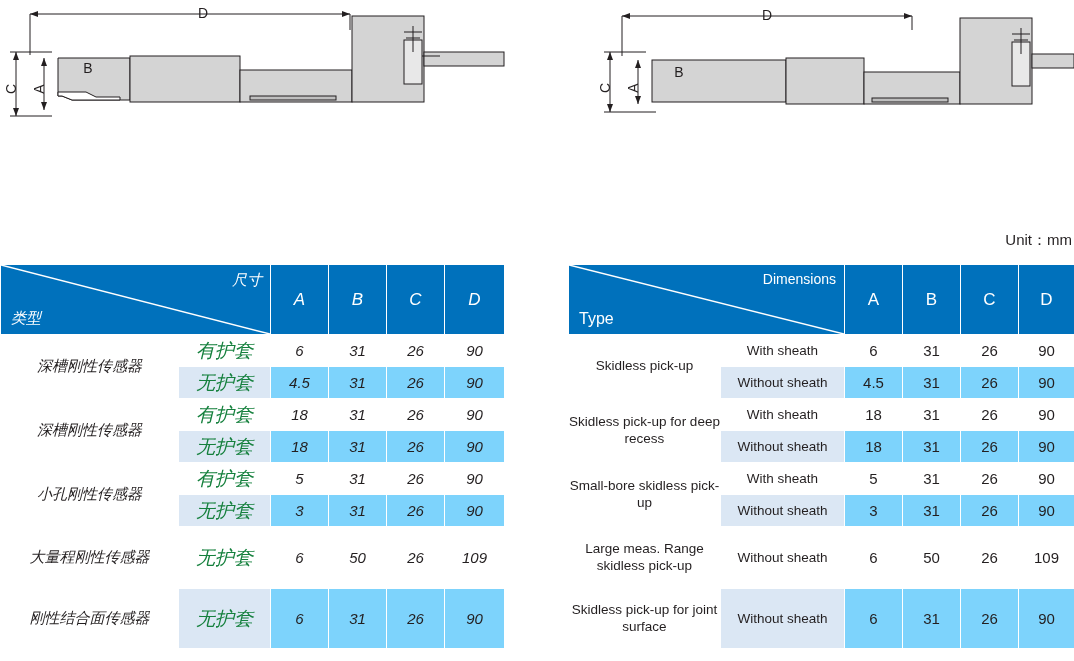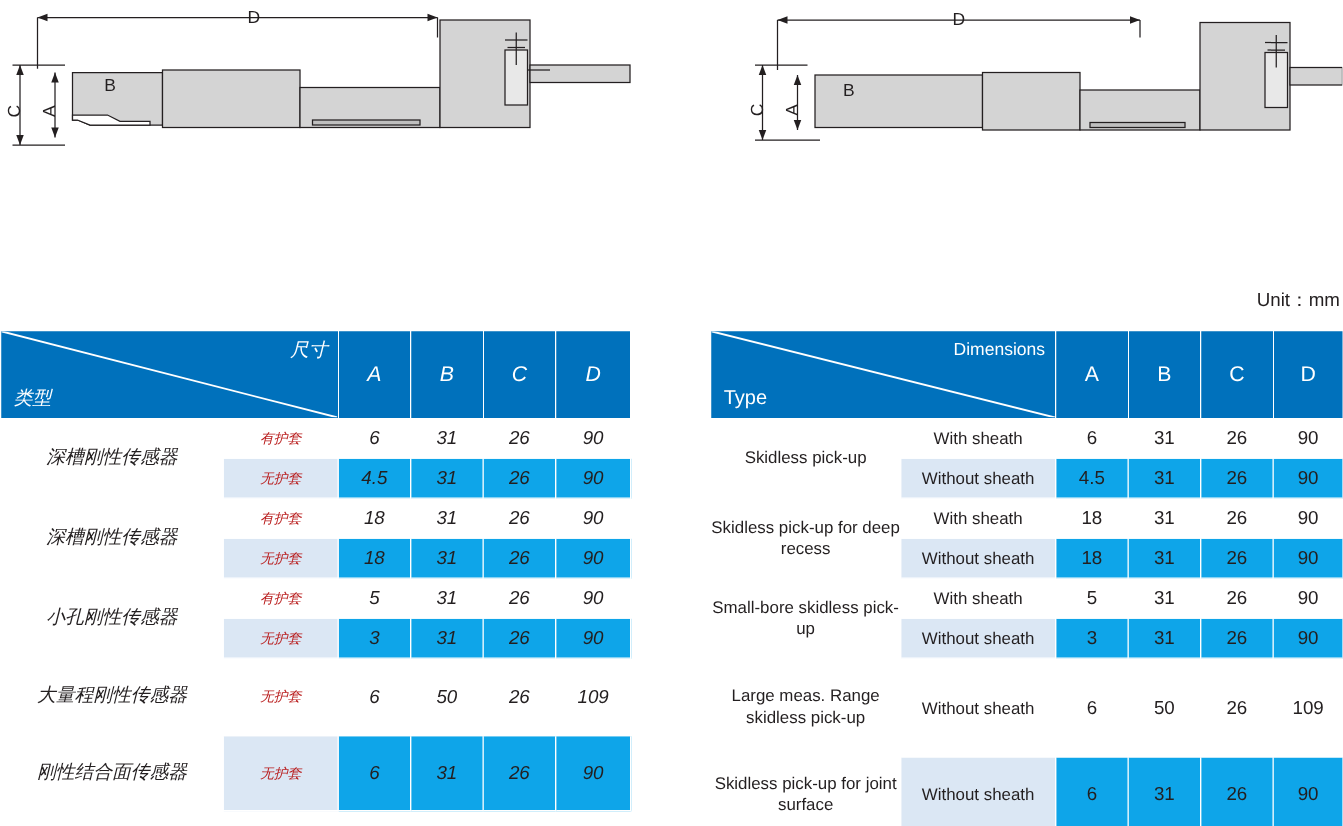--- a/index.html
+++ b/index.html
@@ -77,32 +77,32 @@
     color: #231f20;
     font-size: 15px;
     border-top: 1px solid #bfd7ea;
     border-bottom: 1px solid #bfd7ea;
     border-left: 1px solid #ffffff;
     border-right: 1px solid #ffffff;
     line-height: 1.25;
     padding: 2px 4px;
   }
   .sheath-cell {
-    font-size: 11px;
-    color: #b91c1c;
+    font-size: 19px;
+    color: #15803d;
     background: #ffffff;
     padding: 2px 4px;
   }
   .sheath-cell.alt { background: #dbe7f4; }
   .val-cell {
     font-size: 15px;
     background: #ffffff;
     color: #231f20;
   }
-  .val-cell.alt { background: #0ea5e9; }
+  .val-cell.alt { background: #7dd3fc; }
 
   
   .en .type-cell { font-size: 13.5px; }
   .en .sheath-cell { font-size: 13.5px; color: #231f20; }
   .en .hdr-split .dim { font-size: 14px; }
   .en .hdr-split .typ { font-size: 16px; margin-top: 39px; }
 
   .row-h { height: 32px; }
 </style>
 </head>
@@ -367,21 +367,21 @@
           <td class="val-cell">26</td>
           <td class="val-cell">90</td>
         </tr>
         <tr class="row-h">
           <td class="sheath-cell alt">Without sheath</td>
           <td class="val-cell alt">3</td>
           <td class="val-cell alt">31</td>
           <td class="val-cell alt">26</td>
           <td class="val-cell alt">90</td>
         </tr>
-        <tr style="height:79px">
+        <tr style="height:62px">
           <td class="type-cell">Large meas. Range skidless pick-up</td>
           <td class="sheath-cell">Without sheath</td>
           <td class="val-cell">6</td>
           <td class="val-cell">50</td>
           <td class="val-cell">26</td>
           <td class="val-cell">109</td>
         </tr>
         <tr style="height:60px">
           <td class="type-cell">Skidless pick-up for joint surface</td>
           <td class="sheath-cell alt">Without sheath</td>

